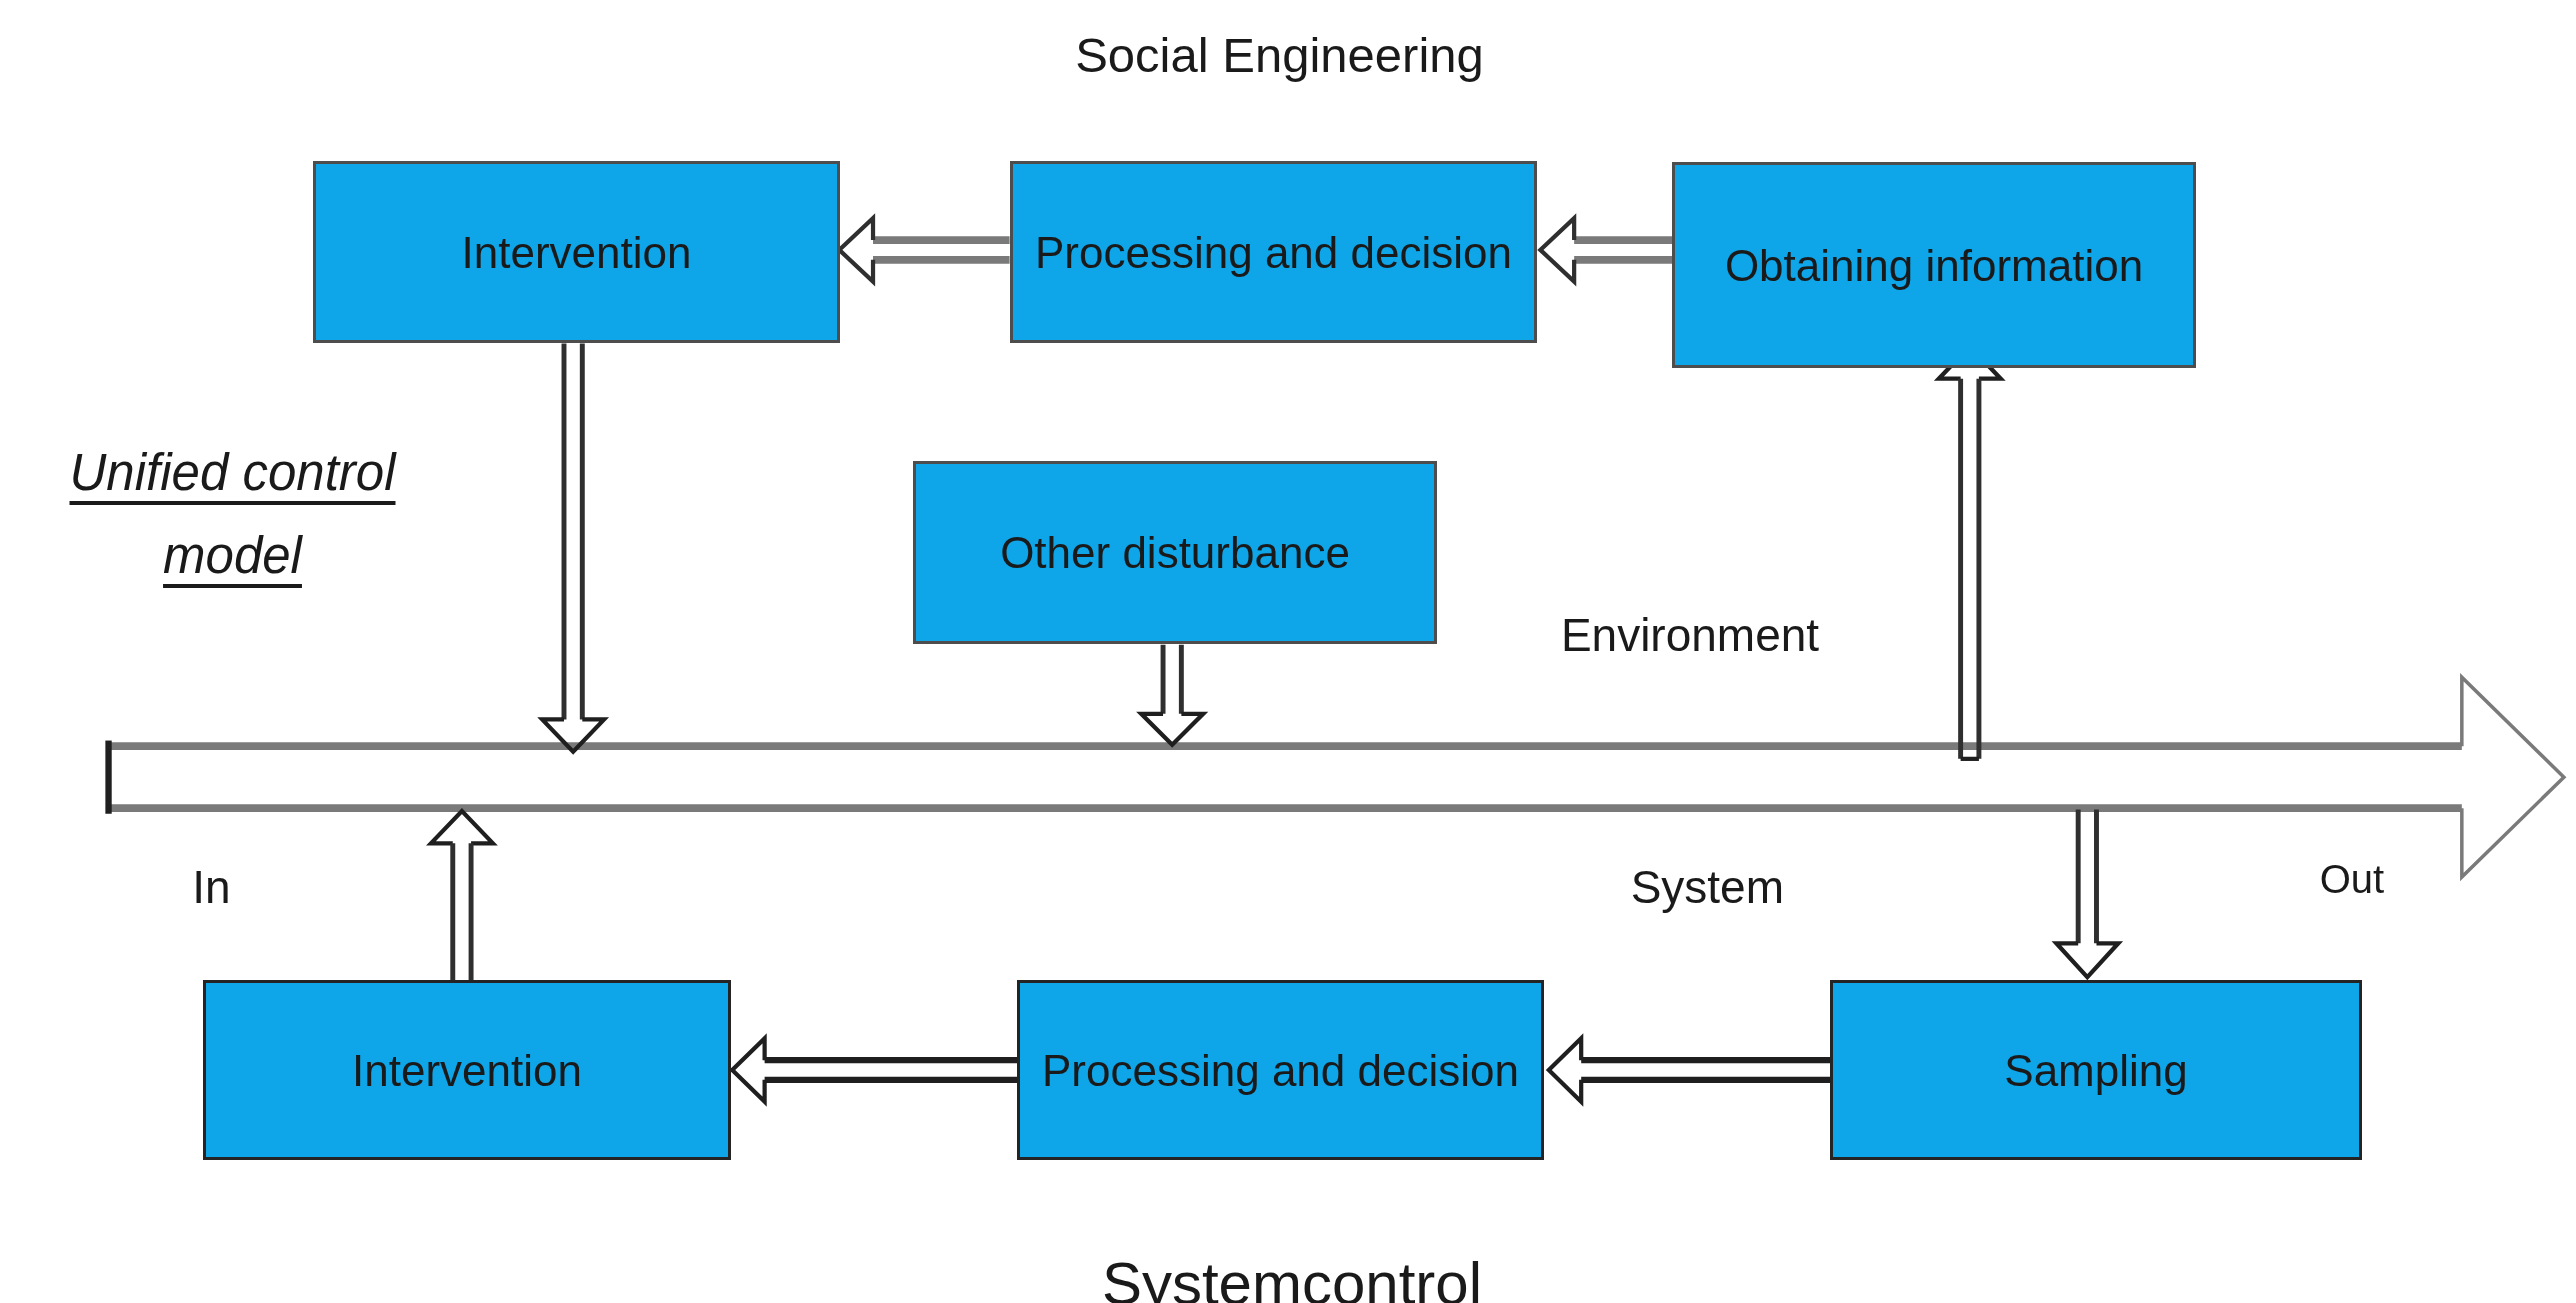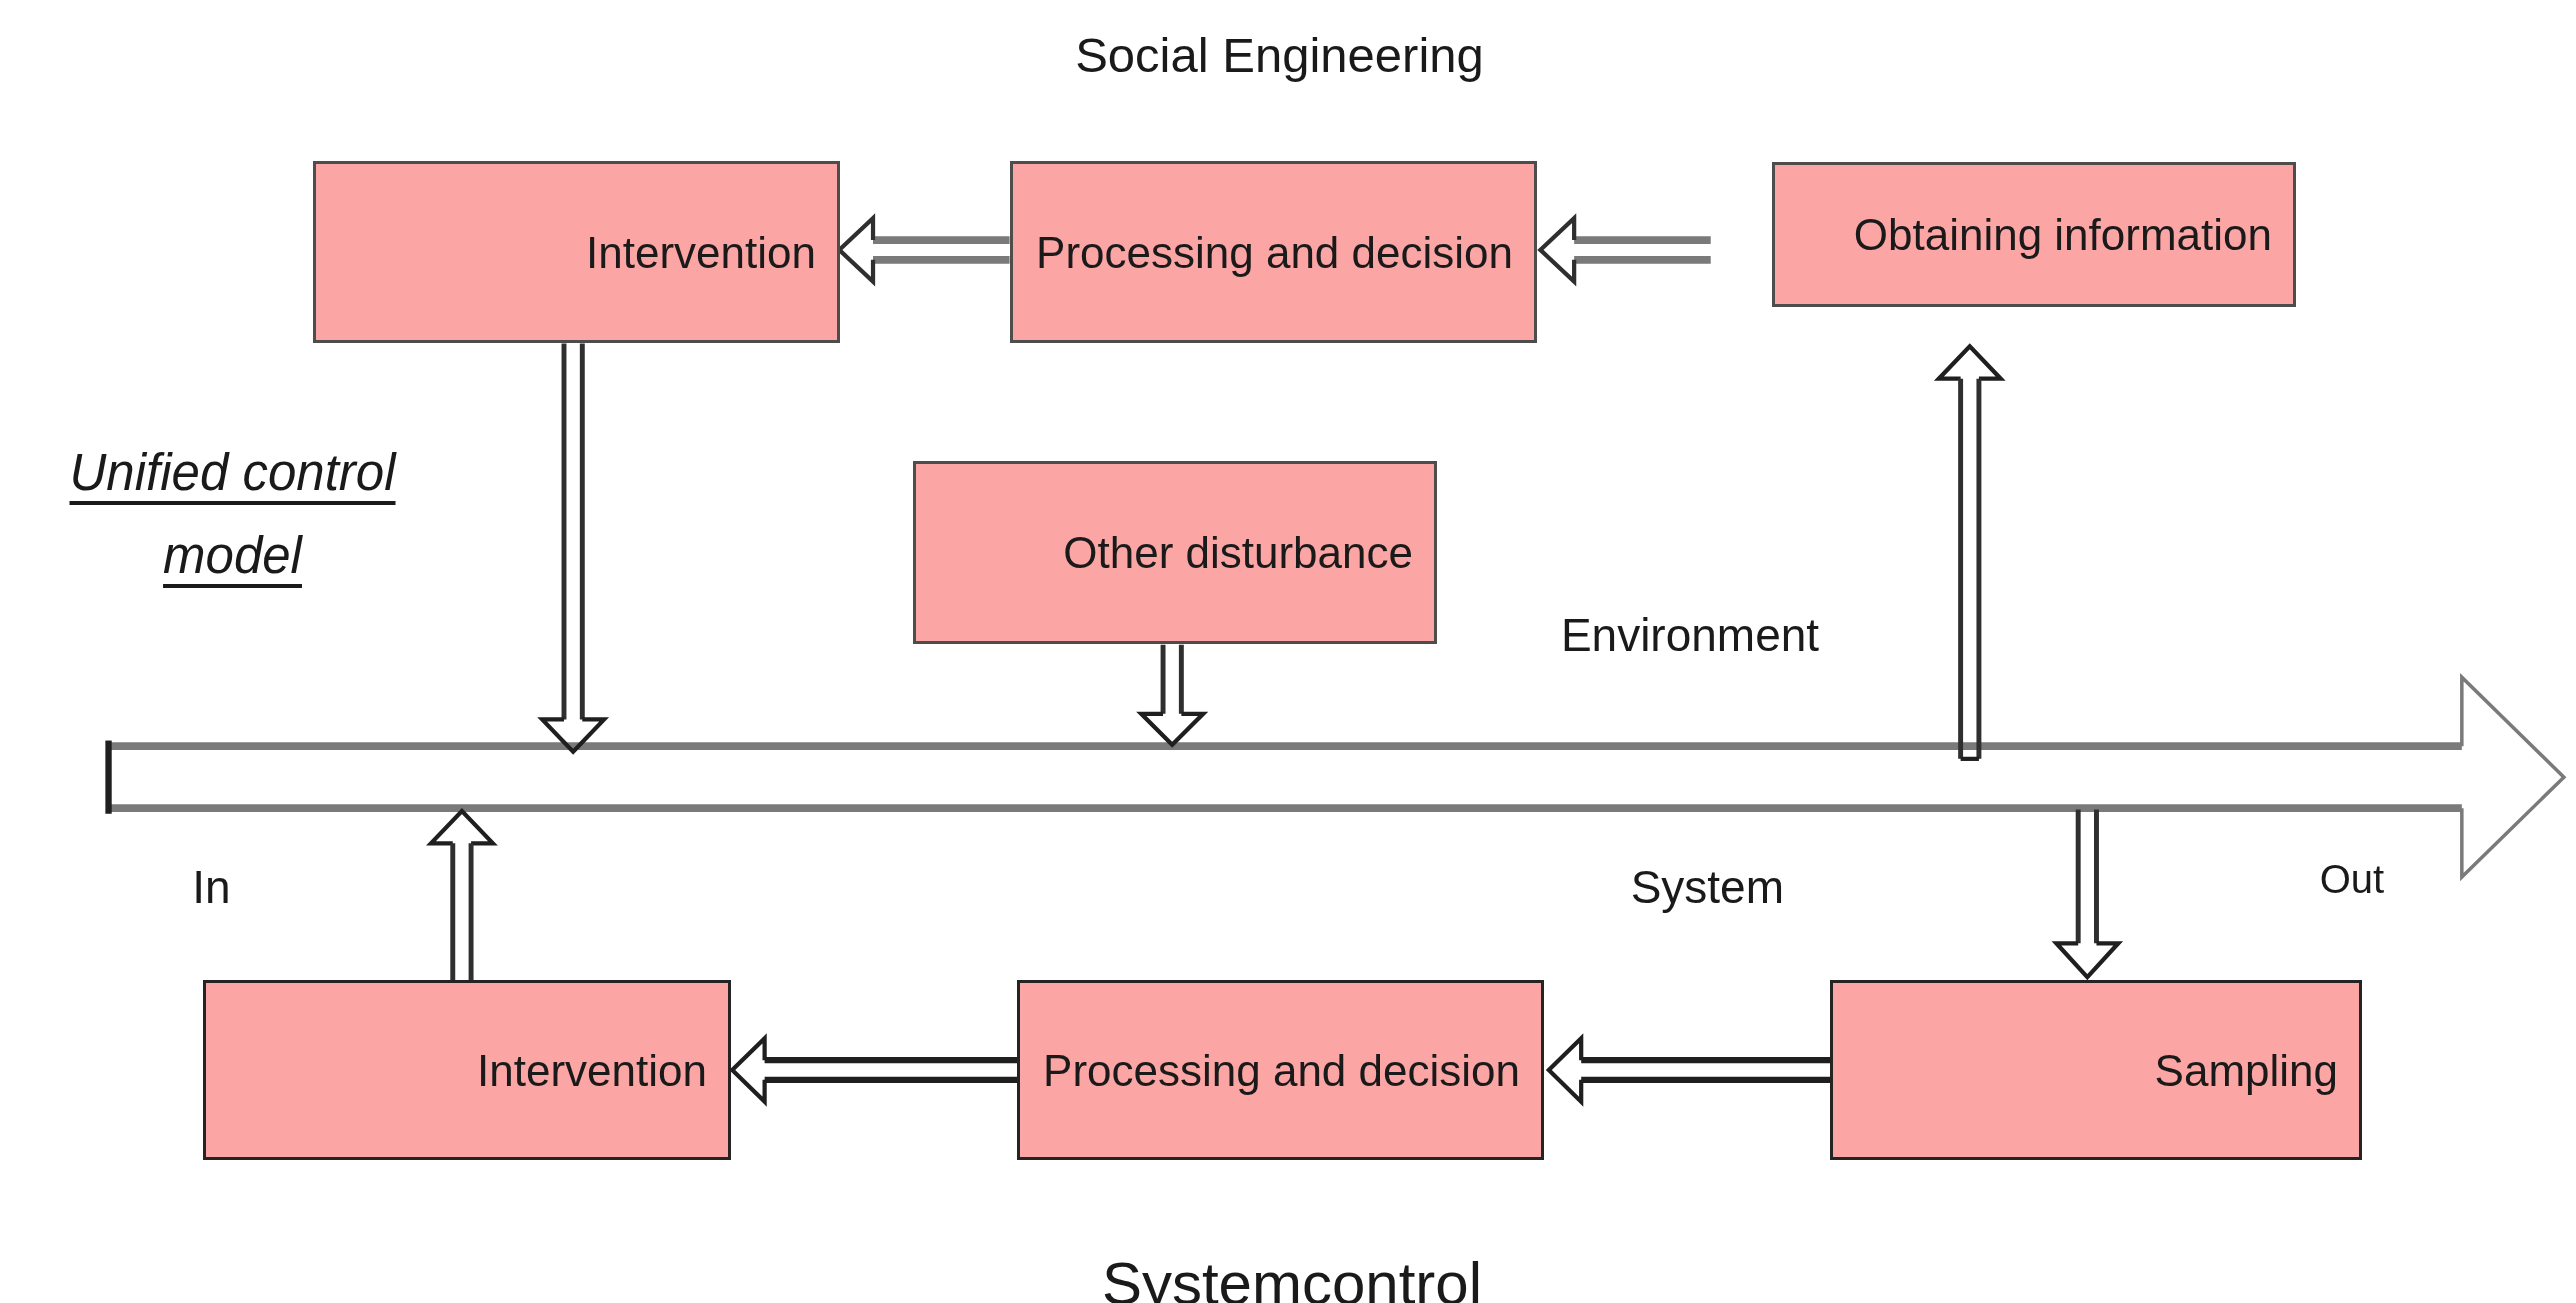--- a/index.html
+++ b/index.html
@@ -26,22 +26,22 @@
   .bar-cap{stroke:var(--dark);stroke-width:9;fill:none;}
   .shaft-gray{stroke:var(--gray);stroke-width:11;fill:none;}
   .shaft-dark{stroke:var(--dark);stroke-width:9;fill:none;}
   .shaft-mid{stroke:var(--mid);stroke-width:7;fill:none;}
   .head-dark{stroke:var(--dark);stroke-width:6;fill:none;stroke-linejoin:miter;}
   .head-mid{stroke:var(--mid);stroke-width:6;fill:none;stroke-linejoin:miter;}
 
   .box{
     position:absolute;
     box-sizing:border-box;
-    background:#fca5a5;
-    display:flex;align-items:center;justify-content:flex-end;
+    background:#0ea5e9;
+    display:flex;align-items:center;justify-content:center;
     text-align:center;
     font-size:44px;line-height:55px;
     padding:9px 21px;
   }
   .box.row-top{border:3.5px solid var(--border-top-row);}
   .box.row-bottom{border:3.5px solid var(--border-bottom-row);}
 
   .lbl{position:absolute;white-space:nowrap;}
 
   .title-social{left:998px;top:27px;width:563px;font-size:49px;text-align:center;}
@@ -137,21 +137,21 @@
   <div class="lbl lbl-systemcontrol">Systemcontrol</div>
 
   <div class="box row-top" style="left:313px;top:161px;width:527px;height:182px;">
     <span>Intervention</span>
   </div>
 
   <div class="box row-top" style="left:1010px;top:161px;width:527px;height:182px;">
     <span>Processing and decision</span>
   </div>
 
-  <div class="box row-top" style="left:1772px;top:162px;width:524px;height:145px;">
+  <div class="box row-top" style="left:1672px;top:162px;width:524px;height:206px;">
     <span>Obtaining information</span>
   </div>
 
   <div class="box row-top" style="left:913px;top:461px;width:524px;height:183px;">
     <span>Other disturbance</span>
   </div>
 
   <div class="box row-bottom" style="left:203px;top:980px;width:528px;height:180px;">
     <span>Intervention</span>
   </div>

